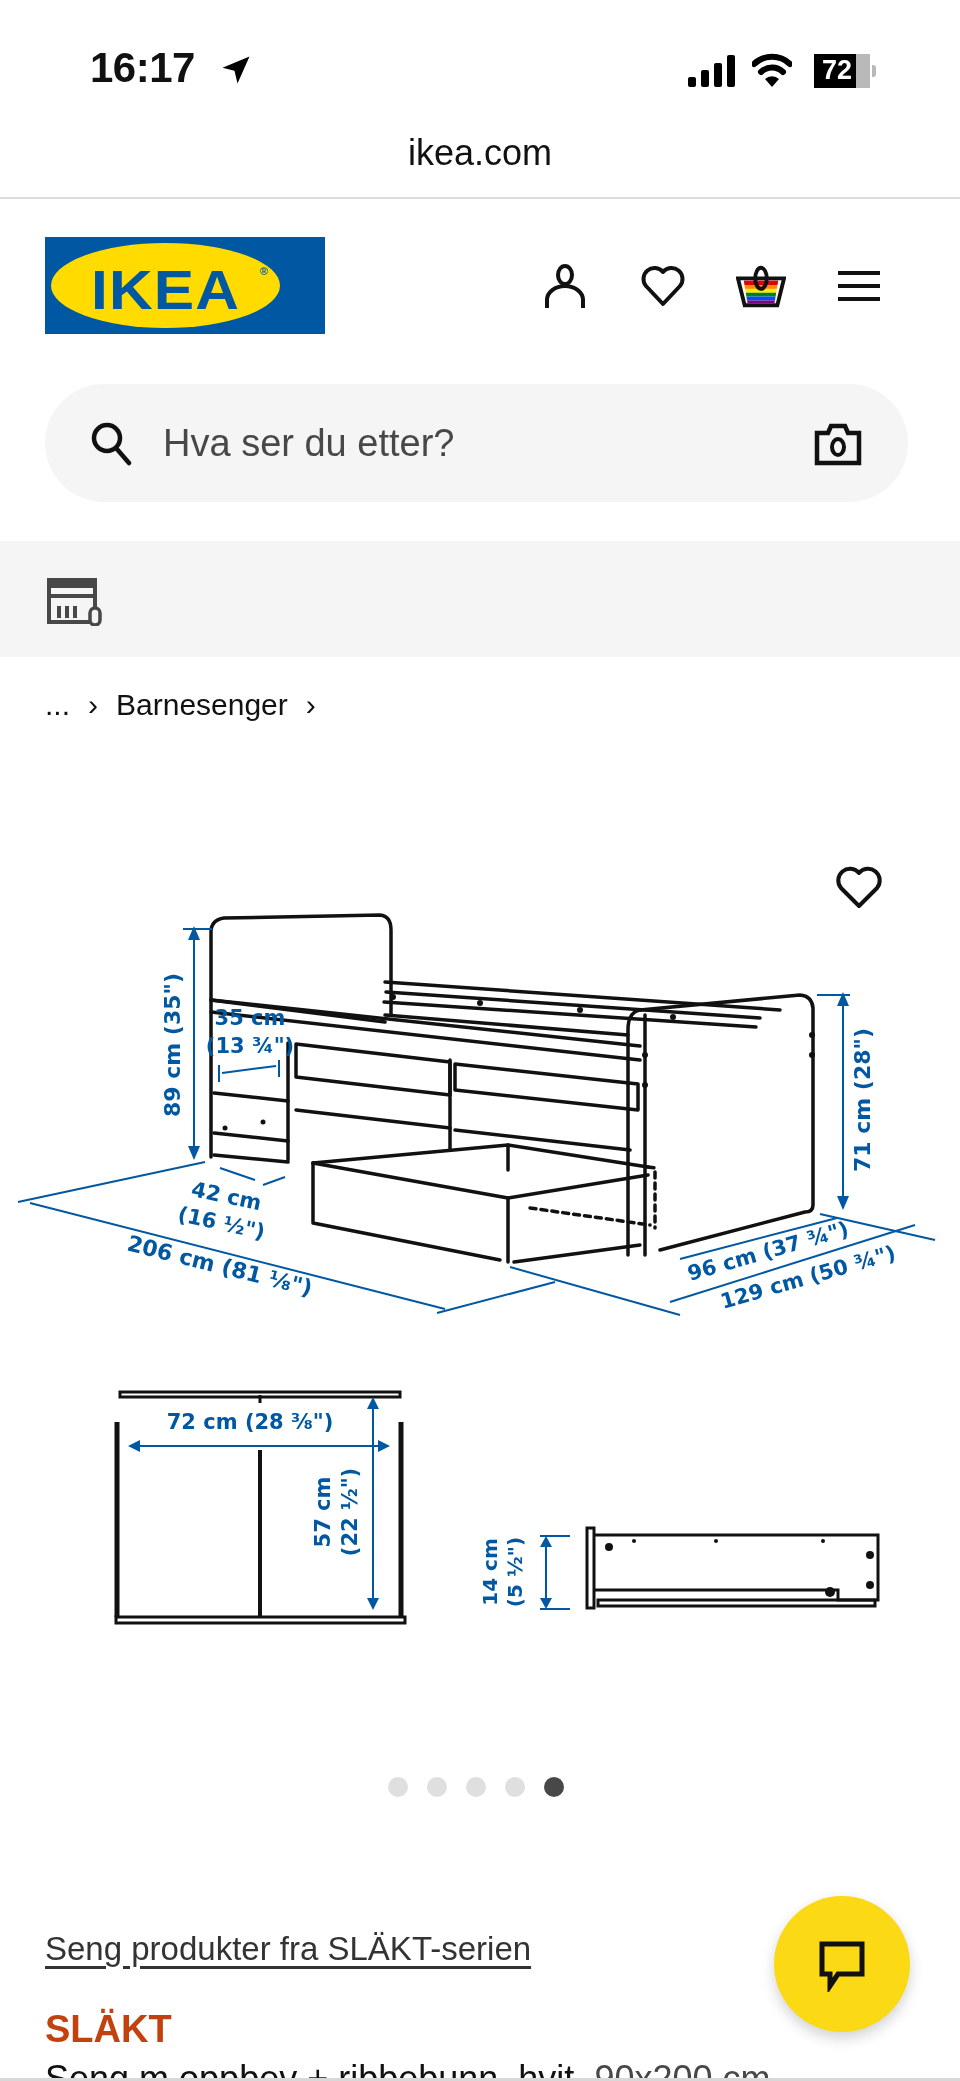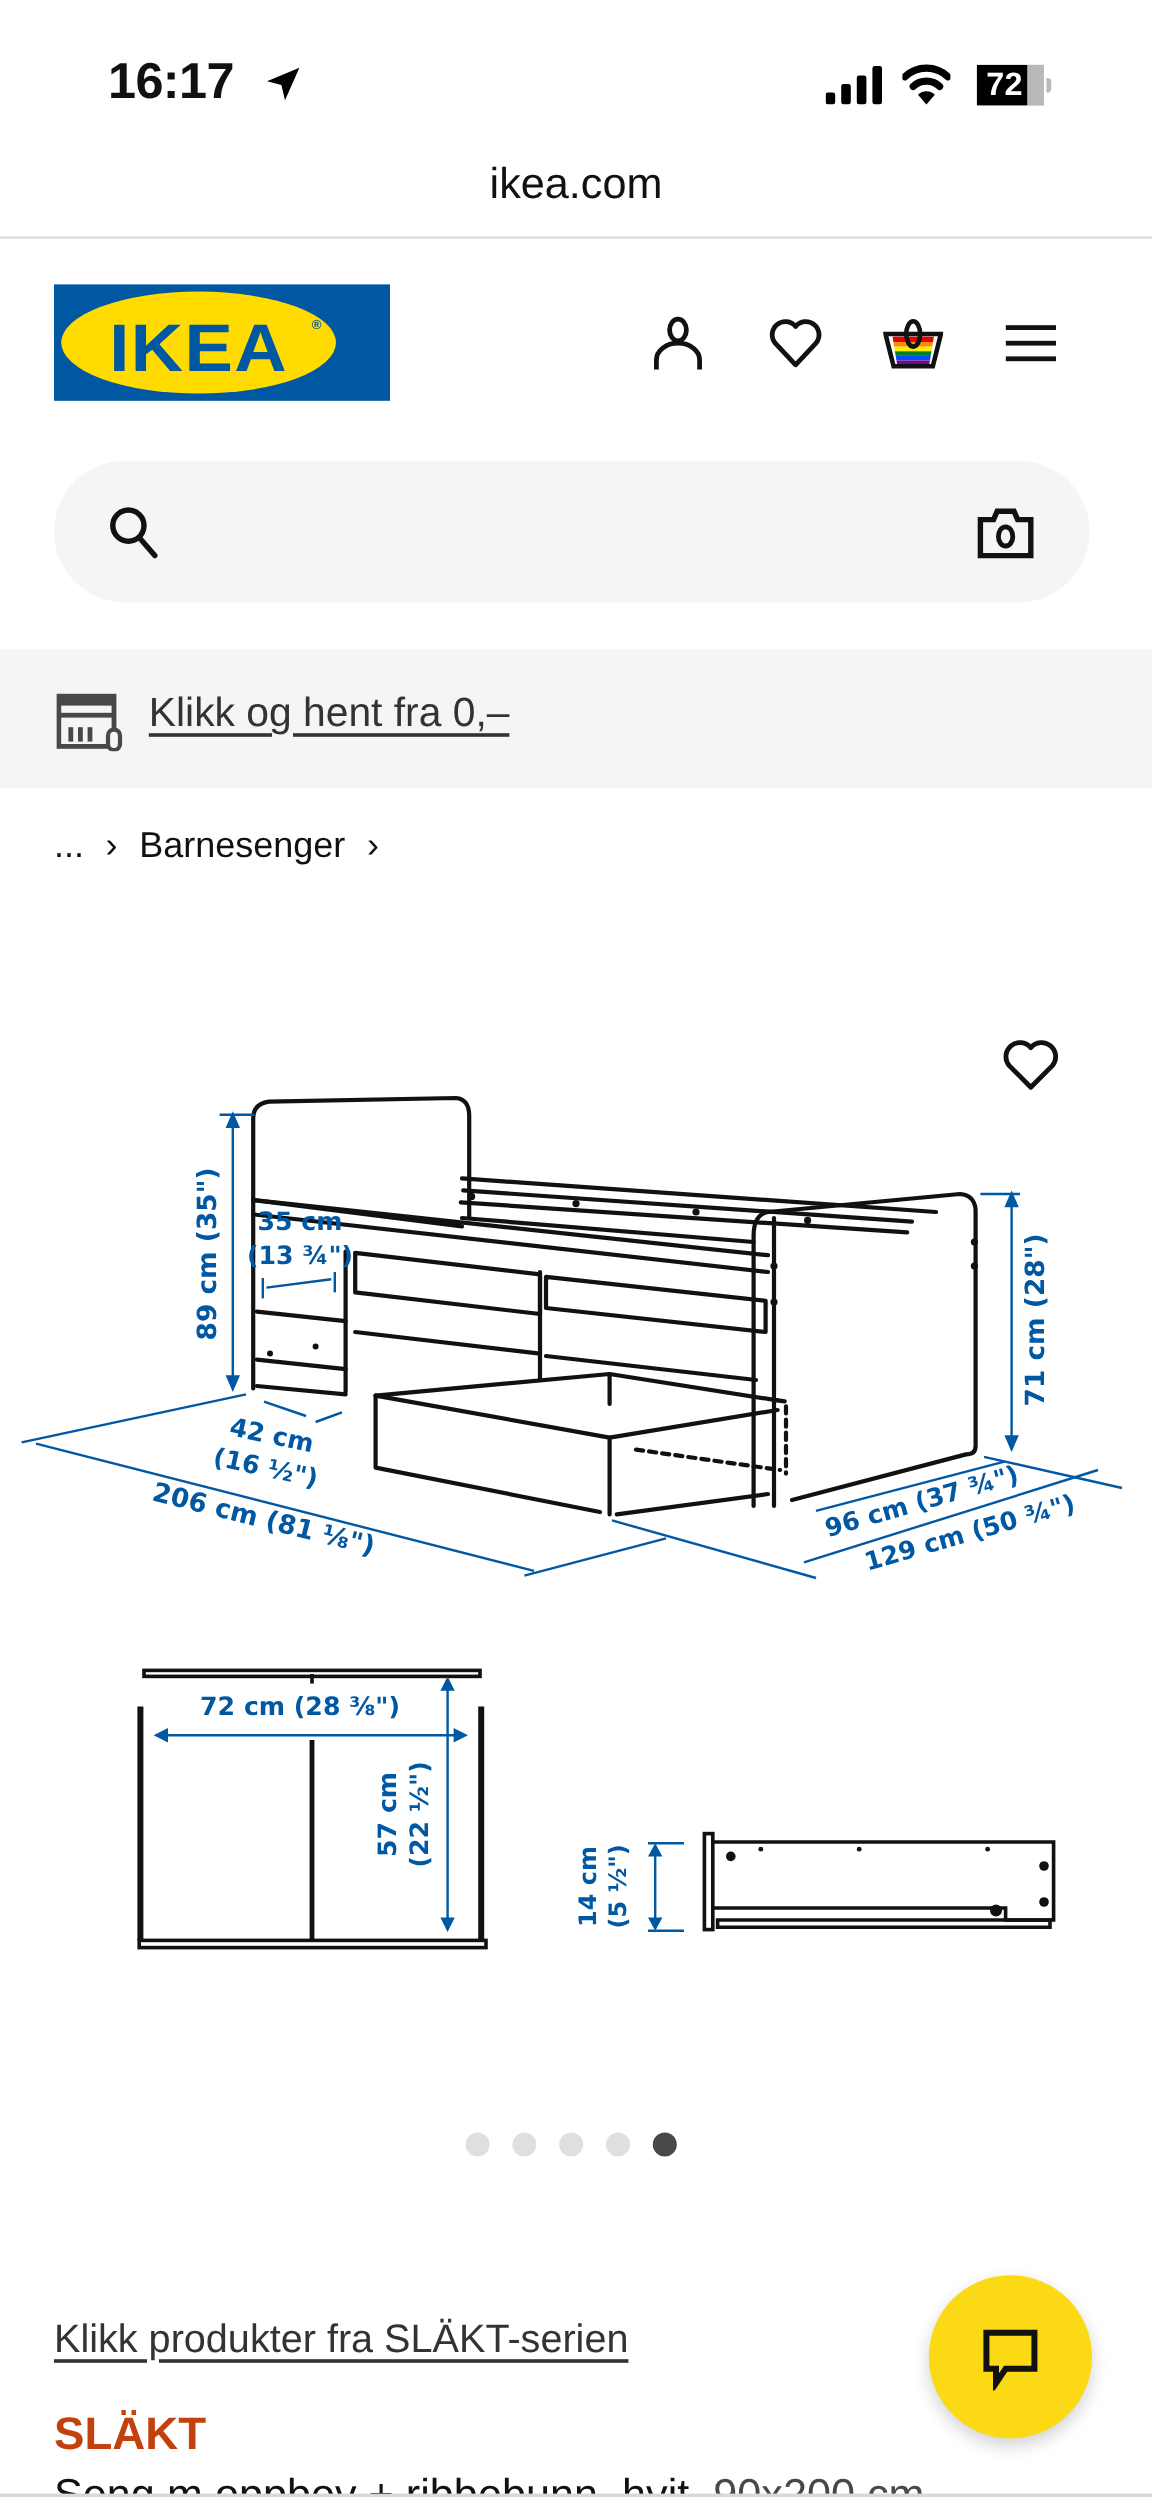--- a/index.html
+++ b/index.html
@@ -141,37 +141,37 @@
     <rect x="0" y="15" width="42" height="4" fill="#111"></rect>
     <rect x="0" y="28" width="42" height="4" fill="#111"></rect>
   </svg>
 </div>
 
 <div class="search">
   <svg class="search-icon" viewBox="0 0 46 46">
     <circle cx="18" cy="18" r="13" stroke="#111" stroke-width="4.5" fill="none"></circle>
     <line x1="27" y1="28" x2="40" y2="43" stroke="#111" stroke-width="4.5" stroke-linecap="round"></line>
   </svg>
+  <input class="search-input" type="text" placeholder="Hva ser du etter?" style="">
   <svg class="camera-icon" viewBox="0 0 48 44">
     <path d="M3 11 H14 L17 4 H31 L34 11 H45 V41 H3 Z" stroke="#111" stroke-width="4.5" fill="none" stroke-linejoin="miter"></path>
     <ellipse cx="24" cy="25" rx="6" ry="8" stroke="#111" stroke-width="4" fill="none"></ellipse>
   </svg>
 </div>
 
 <div class="banner">
   <svg class="store-icon" viewBox="0 0 56 48">
     <rect x="2" y="2" width="46" height="42" stroke="#484848" stroke-width="4" fill="none"></rect>
     <rect x="2" y="2" width="46" height="8" fill="#484848"></rect>
     <rect x="2" y="16" width="46" height="4" fill="#484848"></rect>
     <rect x="10" y="28" width="4" height="12" fill="#484848"></rect>
     <rect x="18" y="28" width="4" height="12" fill="#484848"></rect>
     <rect x="26" y="28" width="4" height="12" fill="#484848"></rect>
     <rect x="43" y="30" width="10" height="17" rx="5" stroke="#484848" stroke-width="3.5" fill="#f5f5f5"></rect>
   </svg>
-  <span class="banner-link">Klikk og hent fra 0,–</span>
 </div>
 
 <nav class="breadcrumb">
   <span class="bc-item">...</span>
   <span class="bc-sep">›</span>
   <span class="bc-item">Barnesenger</span>
   <span class="bc-sep">›</span>
 </nav>
 
 <svg class="product-image" viewBox="0 770 960 960" xmlns="http://www.w3.org/2000/svg">
@@ -315,21 +315,21 @@
 </svg>
 
 <div class="dots">
   <div class="dot"></div>
   <div class="dot"></div>
   <div class="dot"></div>
   <div class="dot"></div>
   <div class="dot active"></div>
 </div>
 
-<span class="series-link">Klikk produkter fra SLÄKT-serien</span>
+<span class="series-link">Seng produkter fra SLÄKT-serien</span>
 <div class="product-name">SLÄKT</div>
 <div class="product-desc">
   <span>Seng m oppbev + ribbebunn, hvit,</span><span class="size"> 90x200 cm</span>
 </div>
 
 <div class="chat-btn">
   <svg class="chat-icon" viewBox="0 0 48 52">
     <path d="M4 4 H44 V34 H20 L12 46 V34 H4 Z" stroke="#111" stroke-width="5" fill="none" stroke-linejoin="miter"></path>
   </svg>
 </div>

